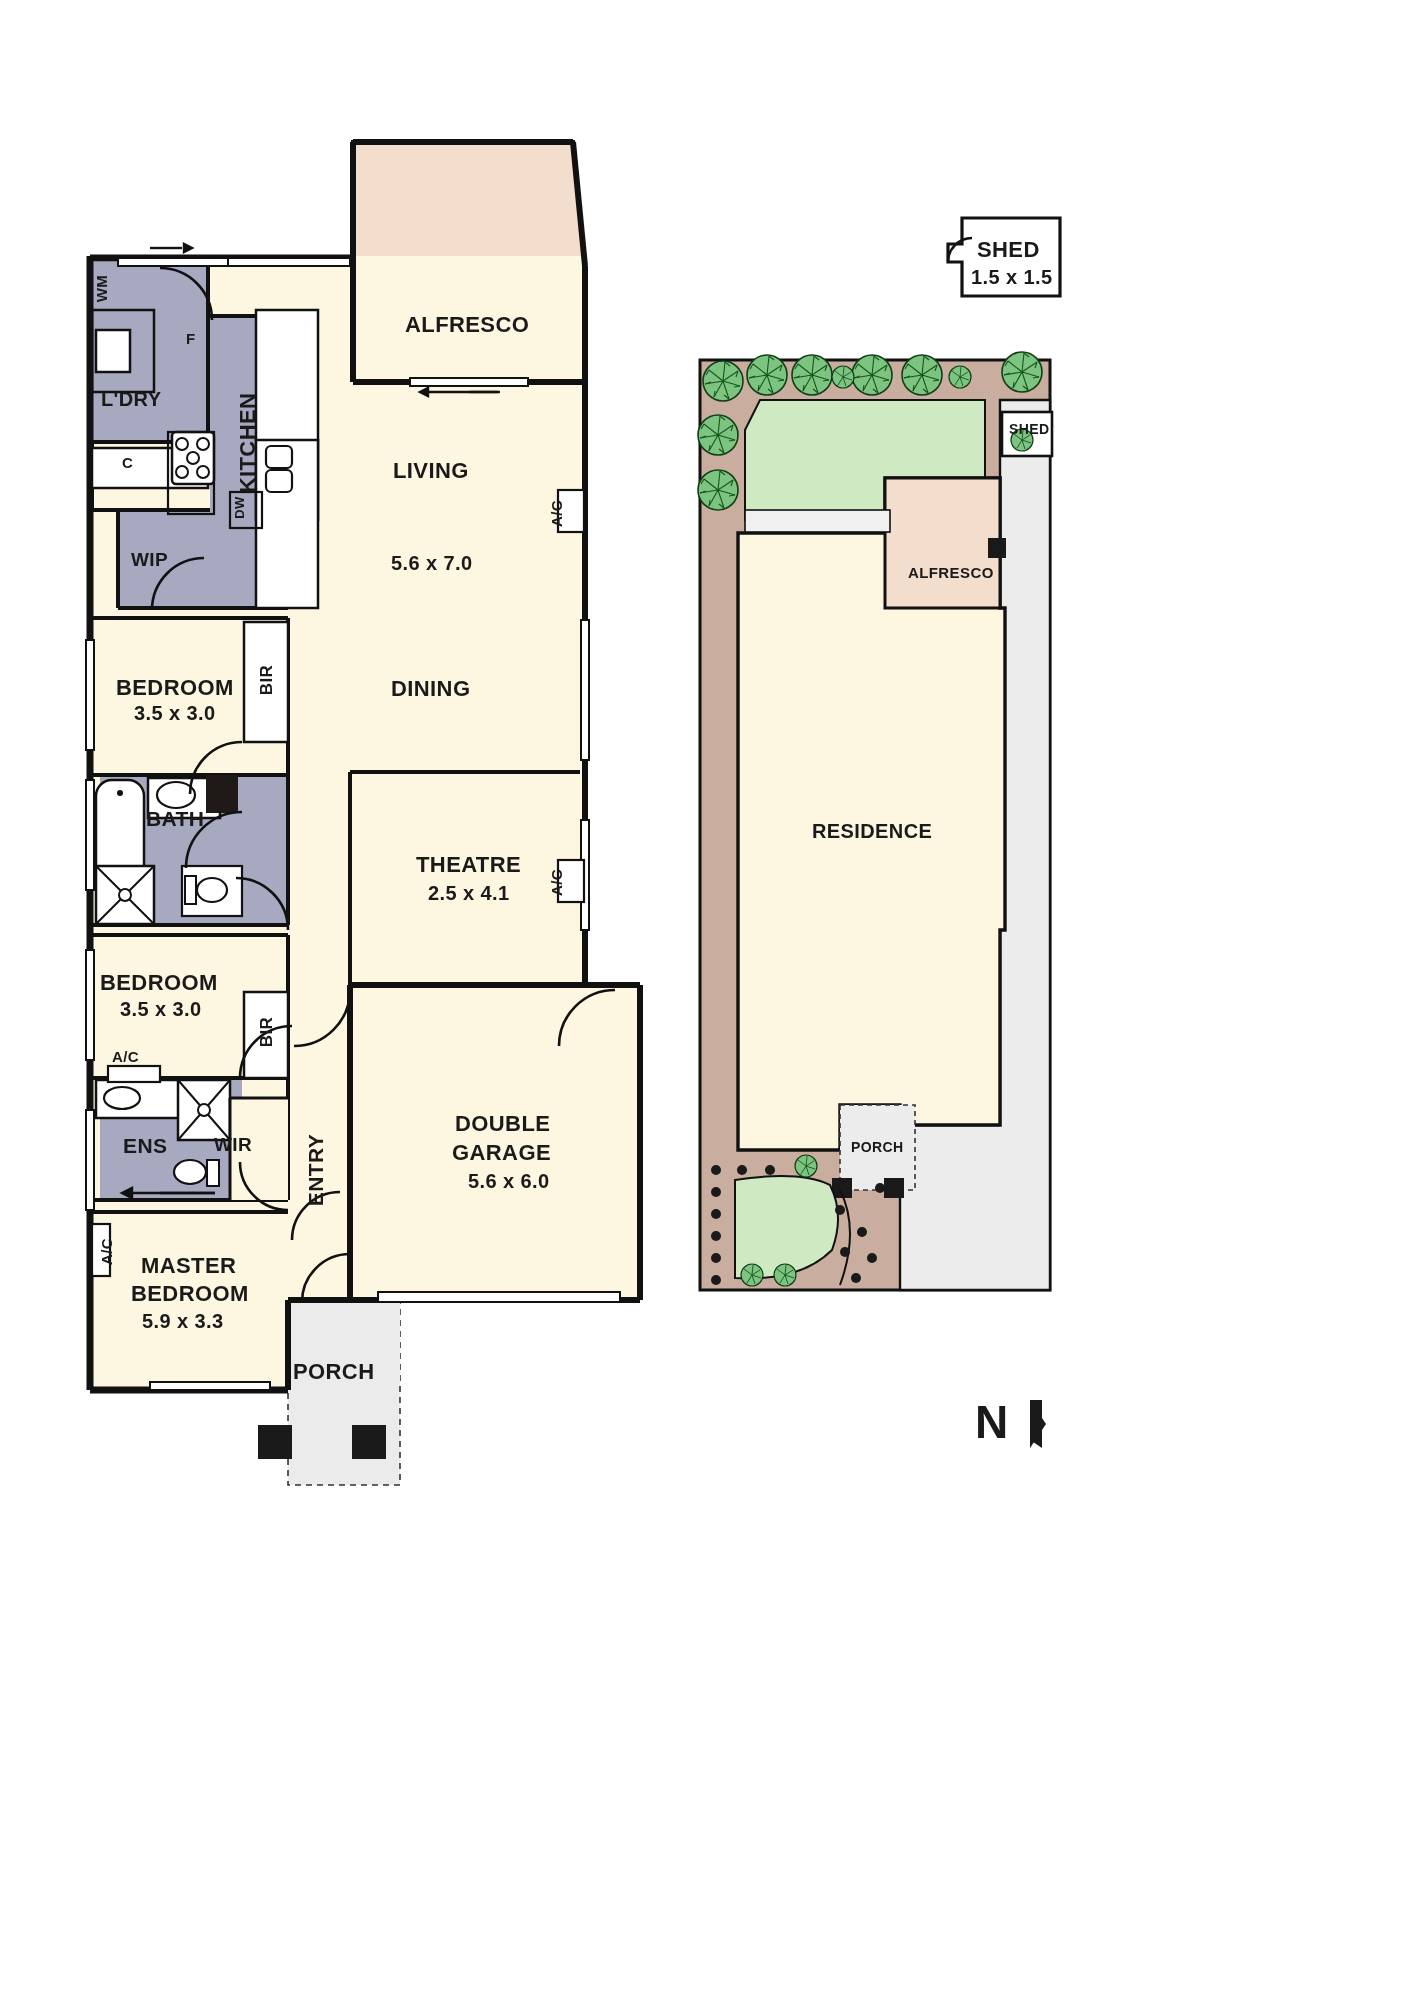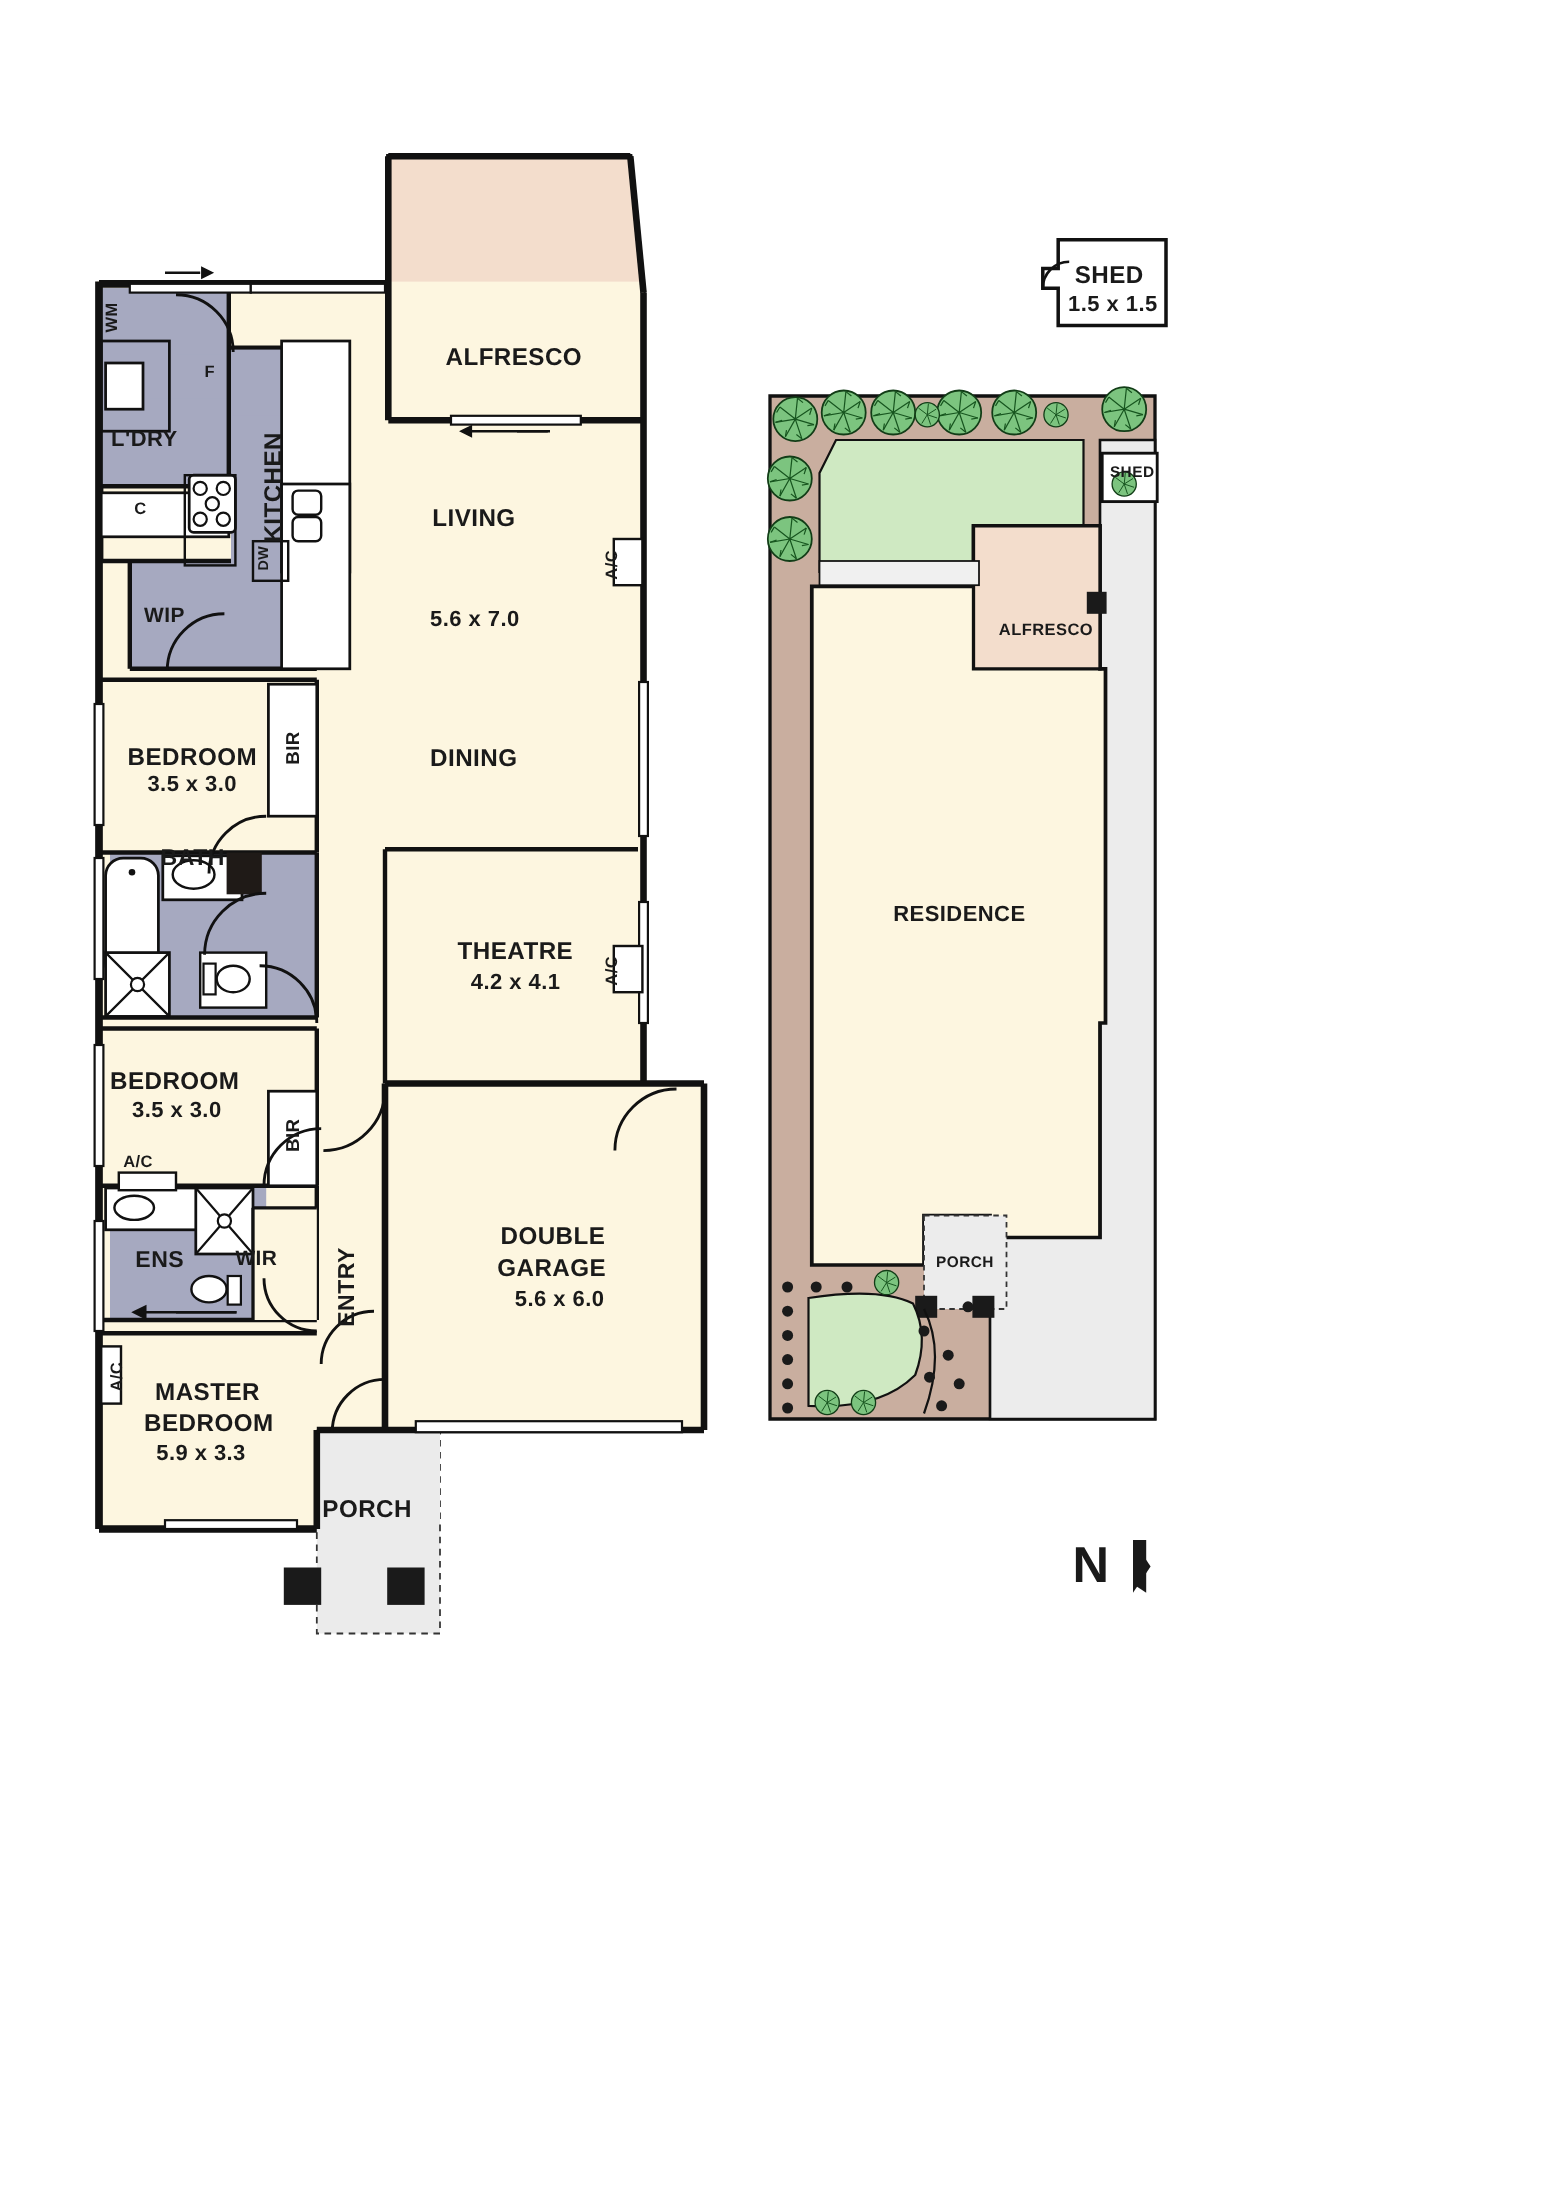--- a/index.html
+++ b/index.html
@@ -284,21 +284,21 @@
   </svg>
 
   <div class="lbl rm" style="left:405px;top:312px;">ALFRESCO</div>
 
   <div class="lbl rm" style="left:393px;top:458px;">LIVING</div>
   <div class="lbl dim" style="left:391px;top:552px;">5.6 x 7.0</div>
 
   <div class="lbl rm" style="left:391px;top:676px;">DINING</div>
 
   <div class="lbl rm" style="left:416px;top:852px;">THEATRE</div>
-  <div class="lbl dim" style="left:428px;top:882px;">4.2 x 4.1</div>
+  <div class="lbl dim" style="left:428px;top:882px;">2.5 x 4.1</div>
 
   <div class="lbl rm" style="left:455px;top:1111px;">DOUBLE</div>
   <div class="lbl rm" style="left:452px;top:1140px;">GARAGE</div>
   <div class="lbl dim" style="left:468px;top:1170px;">5.6 x 6.0</div>
 
   <div class="lbl rm" style="left:116px;top:675px;">BEDROOM</div>
   <div class="lbl dim" style="left:134px;top:702px;">3.5 x 3.0</div>
 
   <div class="lbl rm" style="left:100px;top:970px;">BEDROOM</div>
   <div class="lbl dim" style="left:120px;top:998px;">3.5 x 3.0</div>
@@ -318,21 +318,21 @@
   <div class="lbl sm" style="left:122px;top:454px;">C</div>
 
   <div class="lbl xs rot" style="left:228px;top:500px;transform:rotate(-90deg);">DW</div>
 
   <div class="lbl sm" style="left:131px;top:549px;font-size:19px;">WIP</div>
 
   <div class="lbl xs rot" style="left:252px;top:670px;transform:rotate(-90deg);font-size:17px;">BIR</div>
 
   <div class="lbl xs rot" style="left:252px;top:1022px;transform:rotate(-90deg);font-size:17px;">BIR</div>
 
-  <div class="lbl sm" style="left:146px;top:768px;font-size:21px;">BATH</div>
+  <div class="lbl sm" style="left:146px;top:807px;font-size:21px;">BATH</div>
 
   <div class="lbl sm" style="left:123px;top:1134px;font-size:21px;">ENS</div>
 
   <div class="lbl sm" style="left:214px;top:1134px;font-size:19px;">WIR</div>
 
   <div class="lbl sm rot" style="left:280px;top:1158px;transform:rotate(-90deg);font-size:21px;">ENTRY</div>
 
   <div class="lbl rm" style="left:293px;top:1359px;">PORCH</div>
 
   <div class="lbl xs rot" style="left:543px;top:505px;transform:rotate(-90deg);font-size:15px;">A/C</div>

